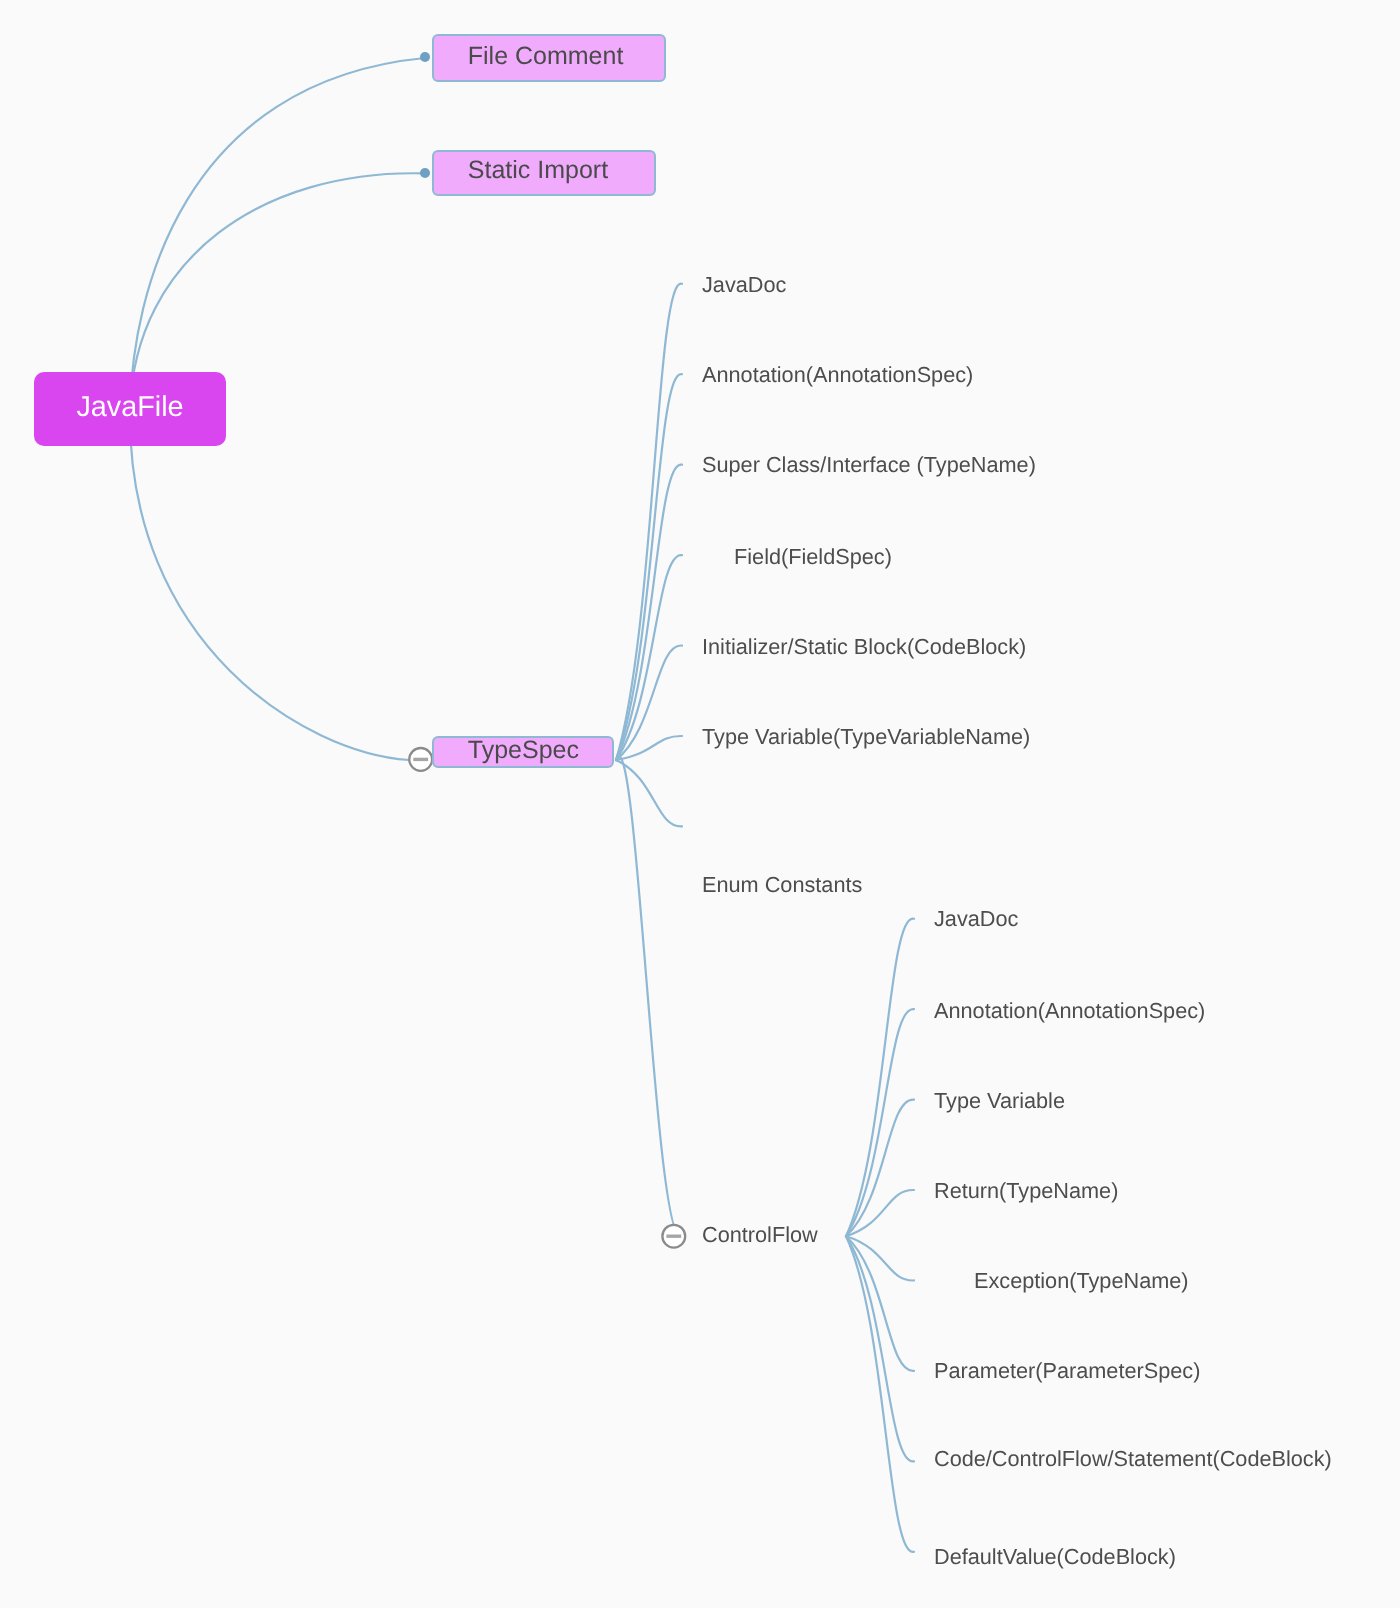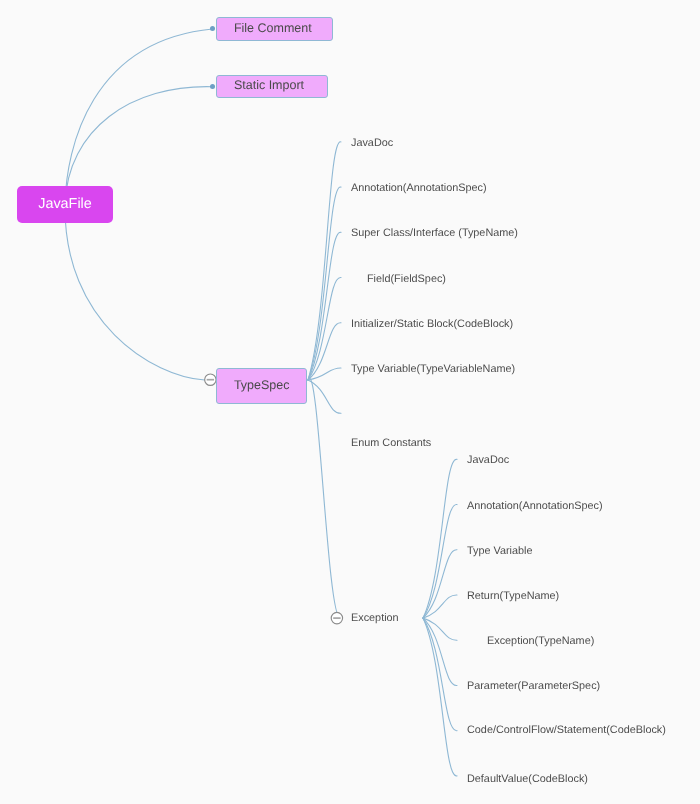--- a/index.html
+++ b/index.html
@@ -76,21 +76,21 @@
     <div class="dot" style="left: 209.7px; top: 84px; background: rgb(110, 159, 196);"></div>
     <div class="node root-node" style="left: 17px; top: 186px; width: 96px; height: 37px;">
       <span>JavaFile</span>
     </div>
     <div class="node branch-node" style="left: 216px; top: 16.8px; width: 117px; height: 23.7px;">
       <span>File Comment</span>
     </div>
     <div class="node branch-node" style="left: 216px; top: 75px; width: 112px; height: 23px;">
       <span>Static Import</span>
     </div>
-    <div class="node branch-node" style="left: 216.3px; top: 368px; width: 91px; height: 36px;">
+    <div class="node branch-node" style="left: 216.3px; top: 368px; width: 91px; height: 16px;">
       <span>TypeSpec</span>
     </div>
     <div class="node leaf-node" style="left: 351px; top: 135.9px; height: 15px; display: flex; align-items: center; color: rgb(77, 77, 77);">
       <span>JavaDoc</span>
     </div>
     <div class="node leaf-node" style="left: 351px; top: 181.12px; height: 15px; display: flex; align-items: center; color: rgb(77, 77, 77);">
       <span>Annotation(AnnotationSpec)</span>
     </div>
     <div class="node leaf-node" style="left: 351px; top: 226.34px; height: 15px; display: flex; align-items: center; color: rgb(77, 77, 77);">
       <span>Super Class/Interface (TypeName)</span>
@@ -101,21 +101,21 @@
     <div class="node leaf-node" style="left: 351px; top: 316.78px; height: 15px; display: flex; align-items: center; color: rgb(77, 77, 77);">
       <span>Initializer/Static Block(CodeBlock)</span>
     </div>
     <div class="node leaf-node" style="left: 351px; top: 362px; height: 15px; display: flex; align-items: center; color: rgb(77, 77, 77);">
       <span>Type Variable(TypeVariableName)</span>
     </div>
     <div class="node leaf-node" style="left: 351px; top: 407.22px; height: 15px; display: flex; align-items: center; color: rgb(77, 77, 77); margin-top: 29px;">
       <span>Enum Constants</span>
     </div>
     <div class="node leaf-node" style="left: 350.8px; top: 610.8px; height: 15px; display: flex; align-items: center; color: rgb(77, 77, 77);">
-      <span>Exception</span>
+      <span>ControlFlow</span>
     </div>
     <div class="node leaf-node" style="left: 466.5px; top: 453.35px; height: 15px; display: flex; align-items: center; color: rgb(77, 77, 77);">
       <span>JavaDoc</span>
     </div>
     <div class="node leaf-node" style="left: 466.5px; top: 498.57px; height: 15px; display: flex; align-items: center; color: rgb(77, 77, 77);">
       <span>Annotation(AnnotationSpec)</span>
     </div>
     <div class="node leaf-node" style="left: 466.5px; top: 543.79px; height: 15px; display: flex; align-items: center; color: rgb(77, 77, 77);">
       <span>Type Variable</span>
     </div>

